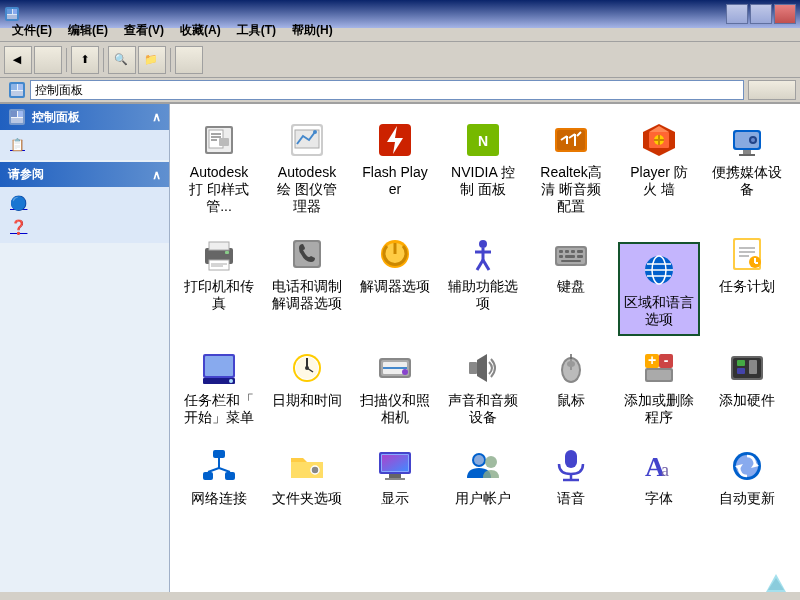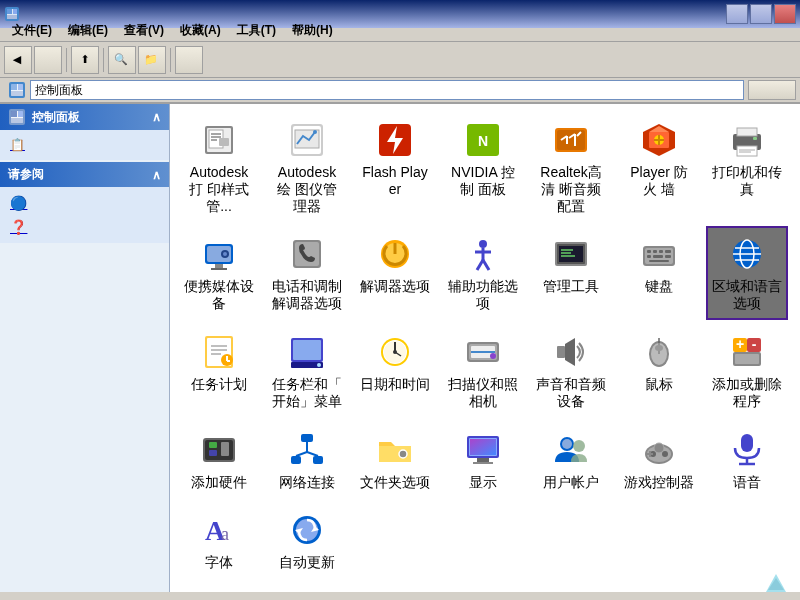--- a/index.html
+++ b/index.html
@@ -185,21 +185,21 @@
     .icon-item {
       display: flex;
       flex-direction: column;
       align-items: center;
       padding: 6px 4px;
       cursor: pointer;
       border: 2px solid transparent;
       text-align: center;
       width: 82px;
     }
-    .icon-item.selected { background: #737373; border: 2px solid #4c1d95; }
+    .icon-item.selected { background: #c4b5fd; border: 2px solid #14532d; margin-top: 16px; }
     .icon-img {
       width: 40px;
       height: 40px;
       display: flex;
       align-items: center;
       justify-content: center;
       font-size: 32px;
       margin-bottom: 4px;
       position: relative;
     }
@@ -403,48 +403,48 @@
               <line x1="18" y1="13" x2="18" y2="23" stroke="#cc8800" stroke-width="2"></line>
               <line x1="13" y1="18" x2="23" y2="18" stroke="#cc8800" stroke-width="2"></line>
             </svg>
           </div>
           <div class="icon-label">Player 防火
 墙</div>
         </div>
         <div class="icon-item">
           <div class="icon-img">
             <svg width="36" height="36" viewBox="0 0 36 36">
+              <rect x="4" y="8" width="28" height="20" rx="3" fill="#0060cc"></rect>
+              <rect x="6" y="10" width="24" height="16" rx="2" fill="#88aae0"></rect>
+              <rect x="14" y="28" width="8" height="4" fill="#888"></rect>
+              <rect x="10" y="32" width="16" height="2" fill="#666"></rect>
+              <circle cx="24" cy="18" r="4" fill="#224488"></circle>
+              <circle cx="24" cy="18" r="2" fill="#6688cc"></circle>
+            </svg>
+          </div>
+          <div class="icon-label">便携媒体设
+备</div>
+        </div>
+        <div class="icon-item">
+          <div class="icon-img">
+            <svg width="36" height="36" viewBox="0 0 36 36">
               <rect x="4" y="12" width="28" height="16" rx="2" fill="#666"></rect>
               <rect x="8" y="6" width="20" height="8" fill="#eee" stroke="#aaa" stroke-width="1"></rect>
               <rect x="8" y="24" width="20" height="10" fill="white" stroke="#aaa" stroke-width="1"></rect>
               <line x1="10" y1="28" x2="26" y2="28" stroke="#aaa" stroke-width="1"></line>
               <line x1="10" y1="30" x2="22" y2="30" stroke="#aaa" stroke-width="1"></line>
               <rect x="24" y="15" width="4" height="3" rx="1" fill="#88cc88"></rect>
             </svg>
           </div>
           <div class="icon-label">打印机和传
 真</div>
         </div>
         <div class="icon-item">
           <div class="icon-img">
             <svg width="36" height="36" viewBox="0 0 36 36">
-              <rect x="4" y="8" width="28" height="20" rx="3" fill="#0060cc"></rect>
-              <rect x="6" y="10" width="24" height="16" rx="2" fill="#88aae0"></rect>
-              <rect x="14" y="28" width="8" height="4" fill="#888"></rect>
-              <rect x="10" y="32" width="16" height="2" fill="#666"></rect>
-              <circle cx="24" cy="18" r="4" fill="#224488"></circle>
-              <circle cx="24" cy="18" r="2" fill="#6688cc"></circle>
-            </svg>
-          </div>
-          <div class="icon-label">便携媒体设
-备</div>
-        </div>
-        <div class="icon-item">
-          <div class="icon-img">
-            <svg width="36" height="36" viewBox="0 0 36 36">
               <rect x="4" y="4" width="28" height="28" rx="3" fill="#888"></rect>
               <rect x="6" y="6" width="24" height="24" rx="2" fill="#aaa"></rect>
               <path d="M10,12 Q10,8 14,8 L16,12 Q16,14 14,14 Q16,18 18,20 Q20,22 22,20 L26,22 Q26,26 22,26 Q16,26 12,18 Q10,16 10,12" fill="#444"></path>
             </svg>
           </div>
           <div class="icon-label">电话和调制
 解调器选项</div>
         </div>
         <div class="icon-item">
           <div class="icon-img">
@@ -462,33 +462,20 @@
             <svg width="36" height="36" viewBox="0 0 36 36">
               <circle cx="18" cy="8" r="4" fill="#4444cc"></circle>
               <line x1="18" y1="12" x2="18" y2="24" stroke="#4444cc" stroke-width="3"></line>
               <line x1="10" y1="16" x2="26" y2="16" stroke="#4444cc" stroke-width="3"></line>
               <line x1="18" y1="24" x2="12" y2="34" stroke="#4444cc" stroke-width="3"></line>
               <line x1="18" y1="24" x2="24" y2="34" stroke="#4444cc" stroke-width="3"></line>
             </svg>
           </div>
           <div class="icon-label">辅助功能选
 项</div>
-        </div>
-        <div class="icon-item">
-          <div class="icon-img">
-            <svg width="36" height="36" viewBox="0 0 36 36">
-              <rect x="2" y="6" width="32" height="24" rx="2" fill="#888"></rect>
-              <rect x="4" y="8" width="28" height="20" rx="1" fill="#555"></rect>
-              <rect x="6" y="10" width="24" height="16" fill="#1a1a2e"></rect>
-              <line x1="8" y1="14" x2="20" y2="14" stroke="#66cc66" stroke-width="1.5"></line>
-              <line x1="8" y1="17" x2="18" y2="17" stroke="#66cc66" stroke-width="1.5"></line>
-              <line x1="8" y1="20" x2="22" y2="20" stroke="#66cc66" stroke-width="1.5"></line>
-            </svg>
-          </div>
-          <div class="icon-label">管理工具</div>
         </div>
         <div class="icon-item">
           <div class="icon-img">
             <svg width="36" height="36" viewBox="0 0 36 36">
               <rect x="2" y="10" width="32" height="20" rx="3" fill="#888"></rect>
               <rect x="4" y="12" width="28" height="16" rx="2" fill="#aaa"></rect>
               <rect x="6" y="14" width="4" height="3" rx="1" fill="#666"></rect>
               <rect x="12" y="14" width="4" height="3" rx="1" fill="#666"></rect>
               <rect x="18" y="14" width="4" height="3" rx="1" fill="#666"></rect>
               <rect x="24" y="14" width="6" height="3" rx="1" fill="#666"></rect>
@@ -665,34 +652,20 @@
               <path d="M2,30 Q2,20 14,20 Q26,20 26,30" fill="#0060cc"></path>
               <circle cx="26" cy="14" r="6" fill="#88aa88" opacity="0.8"></circle>
               <path d="M18,30 Q18,22 26,22 Q34,22 34,30" fill="#88aa88" opacity="0.8"></path>
             </svg>
           </div>
           <div class="icon-label">用户帐户</div>
         </div>
         <div class="icon-item">
           <div class="icon-img">
             <svg width="36" height="36" viewBox="0 0 36 36">
-              <ellipse cx="18" cy="22" rx="14" ry="10" fill="#888"></ellipse>
-              <ellipse cx="18" cy="22" rx="12" ry="8" fill="#aaa"></ellipse>
-              <circle cx="12" cy="22" r="3" fill="#666"></circle>
-              <circle cx="24" cy="22" r="3" fill="#666"></circle>
-              <line x1="9" y1="19" x2="9" y2="25" stroke="#888" stroke-width="2"></line>
-              <line x1="6" y1="22" x2="12" y2="22" stroke="#888" stroke-width="2"></line>
-              <circle cx="18" cy="16" r="5" fill="#888" stroke="#aaa" stroke-width="1"></circle>
-            </svg>
-          </div>
-          <div class="icon-label">游戏控制器</div>
-        </div>
-        <div class="icon-item">
-          <div class="icon-img">
-            <svg width="36" height="36" viewBox="0 0 36 36">
               <rect x="12" y="2" width="12" height="18" rx="6" fill="#4444cc"></rect>
               <path d="M6,16 Q6,26 18,26 Q30,26 30,16" fill="none" stroke="#4444cc" stroke-width="2.5"></path>
               <line x1="18" y1="26" x2="18" y2="32" stroke="#4444cc" stroke-width="2.5"></line>
               <line x1="10" y1="32" x2="26" y2="32" stroke="#4444cc" stroke-width="2.5"></line>
             </svg>
           </div>
           <div class="icon-label">语音</div>
         </div>
         <div class="icon-item">
           <div class="icon-img">

